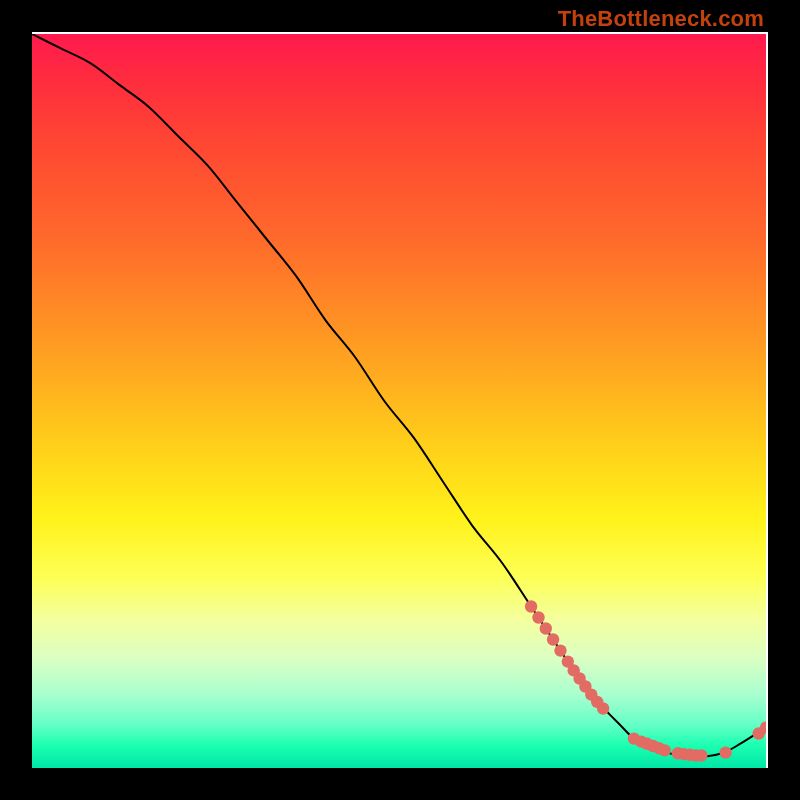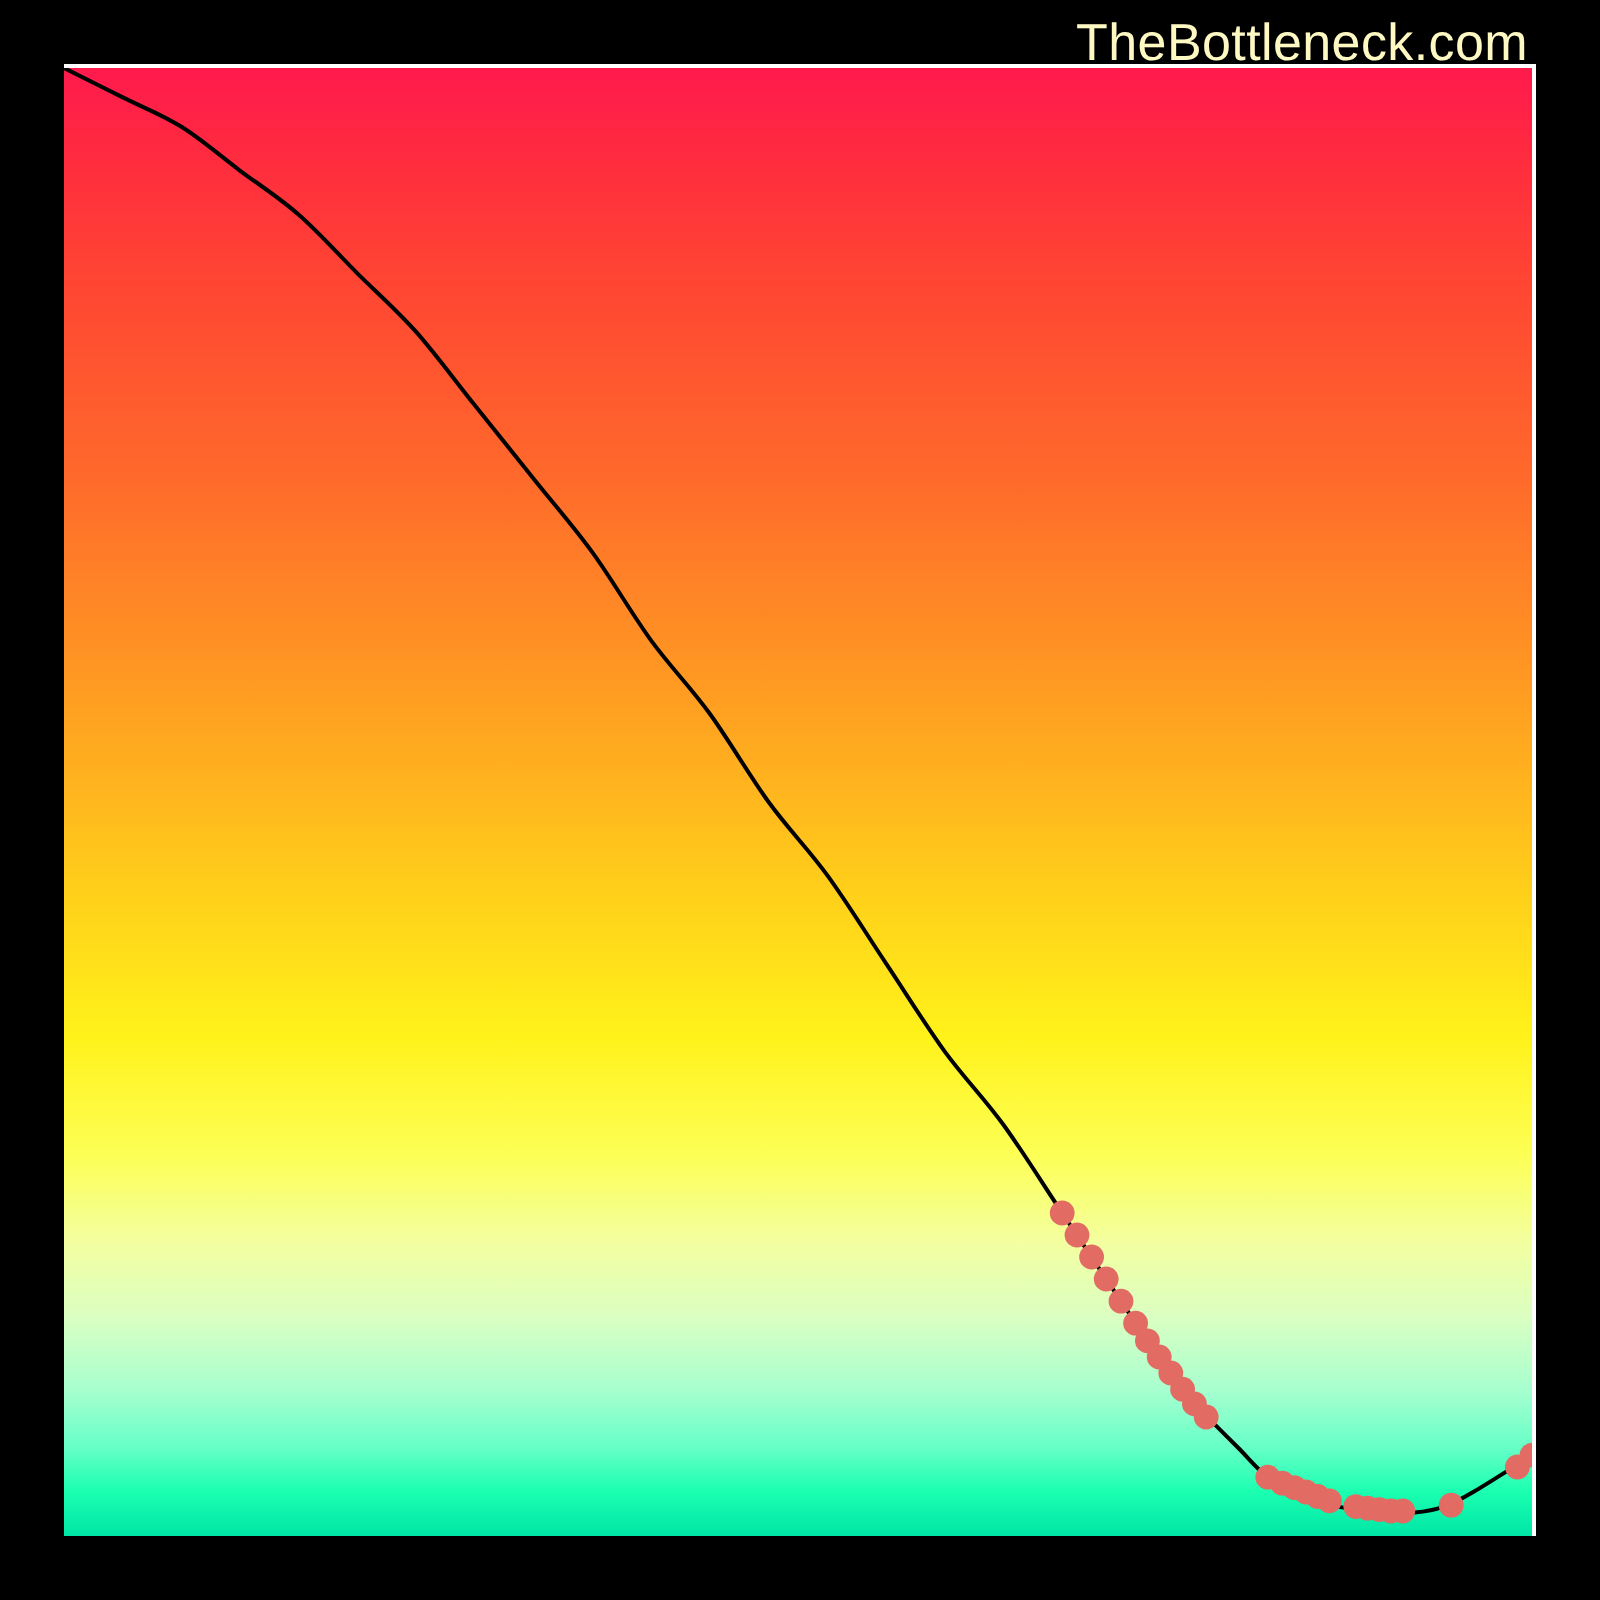--- a/index.html
+++ b/index.html
@@ -57,23 +57,23 @@
       #a8ffcf 90%,
       #66ffc7 94%,
       #1affb0 97%,
       #00e6a6 100%
     );
   }
   .watermark {
     position: absolute;
     top: 6px;
     right: 36px;
-    color: #fef9c3;
-    font-size: 26px;
-    font-weight: 400;
+    color: #c2410c;
+    font-size: 22px;
+    font-weight: 700;
     letter-spacing: 0.2px;
     user-select: none;
   }
   svg.curve {
     position: absolute;
     left: 0;
     top: 0;
     width: 734px;
     height: 734px;
   }

